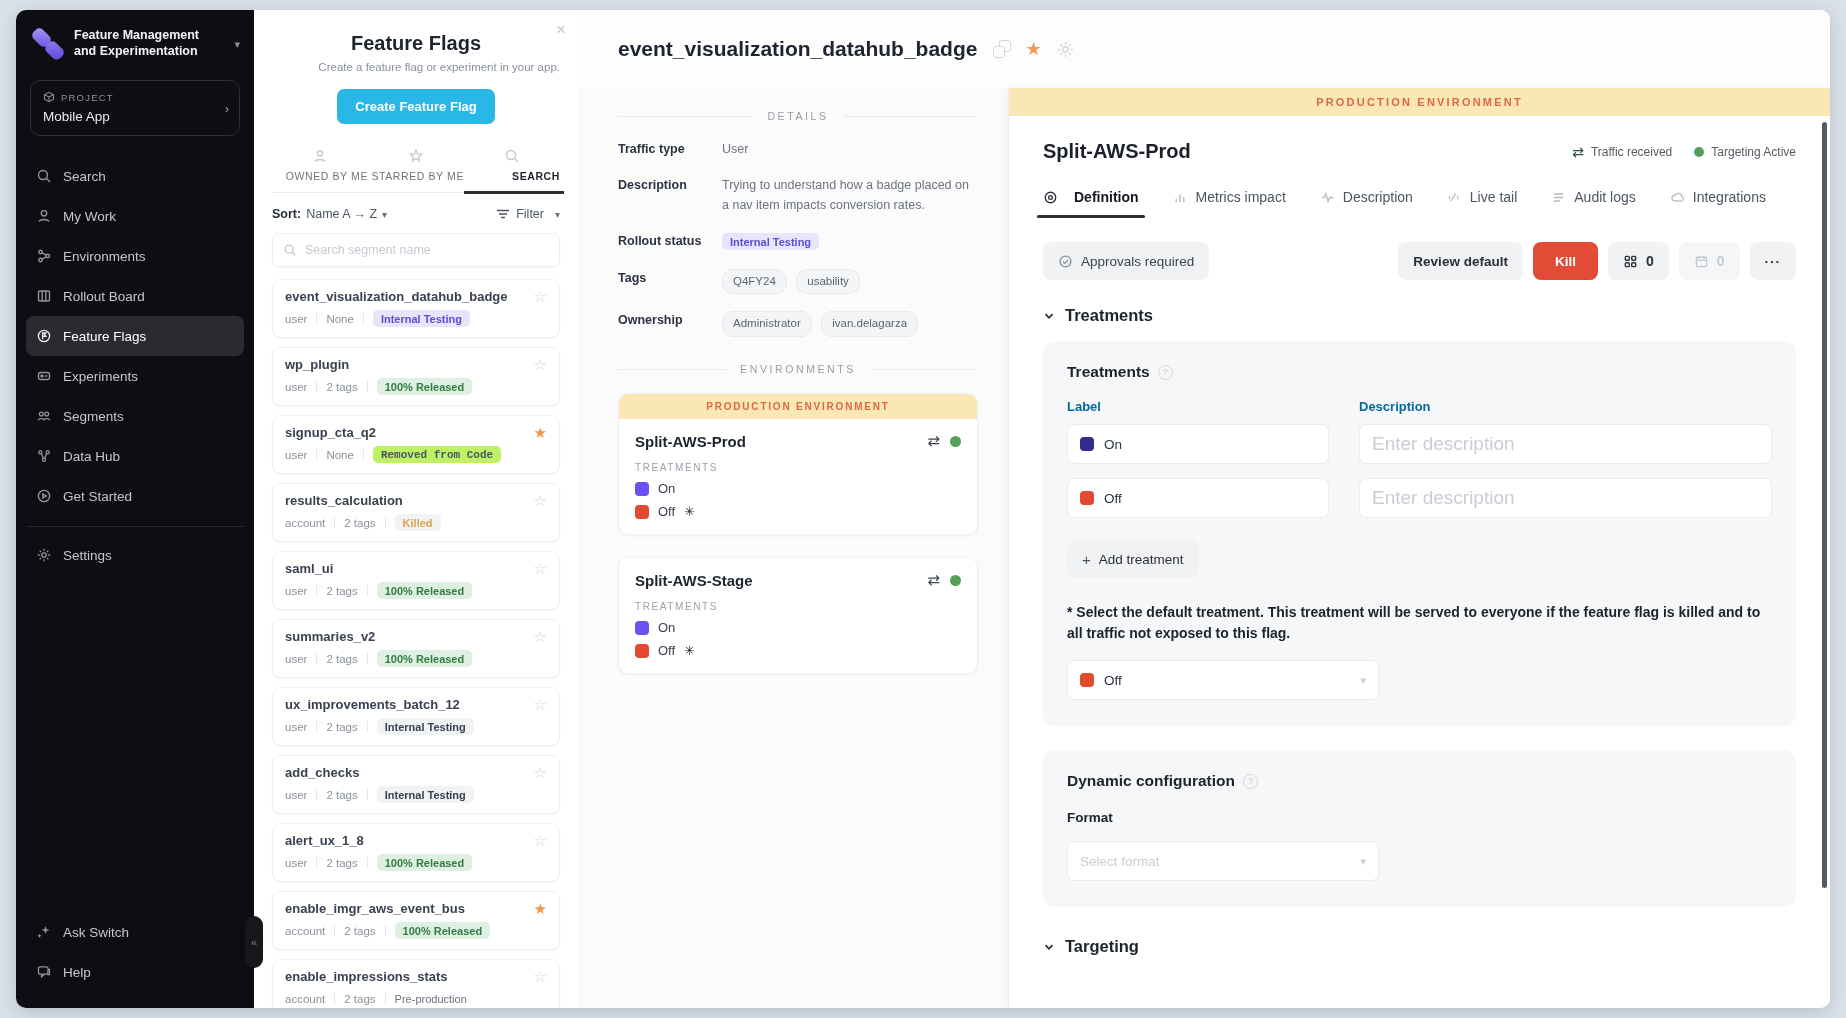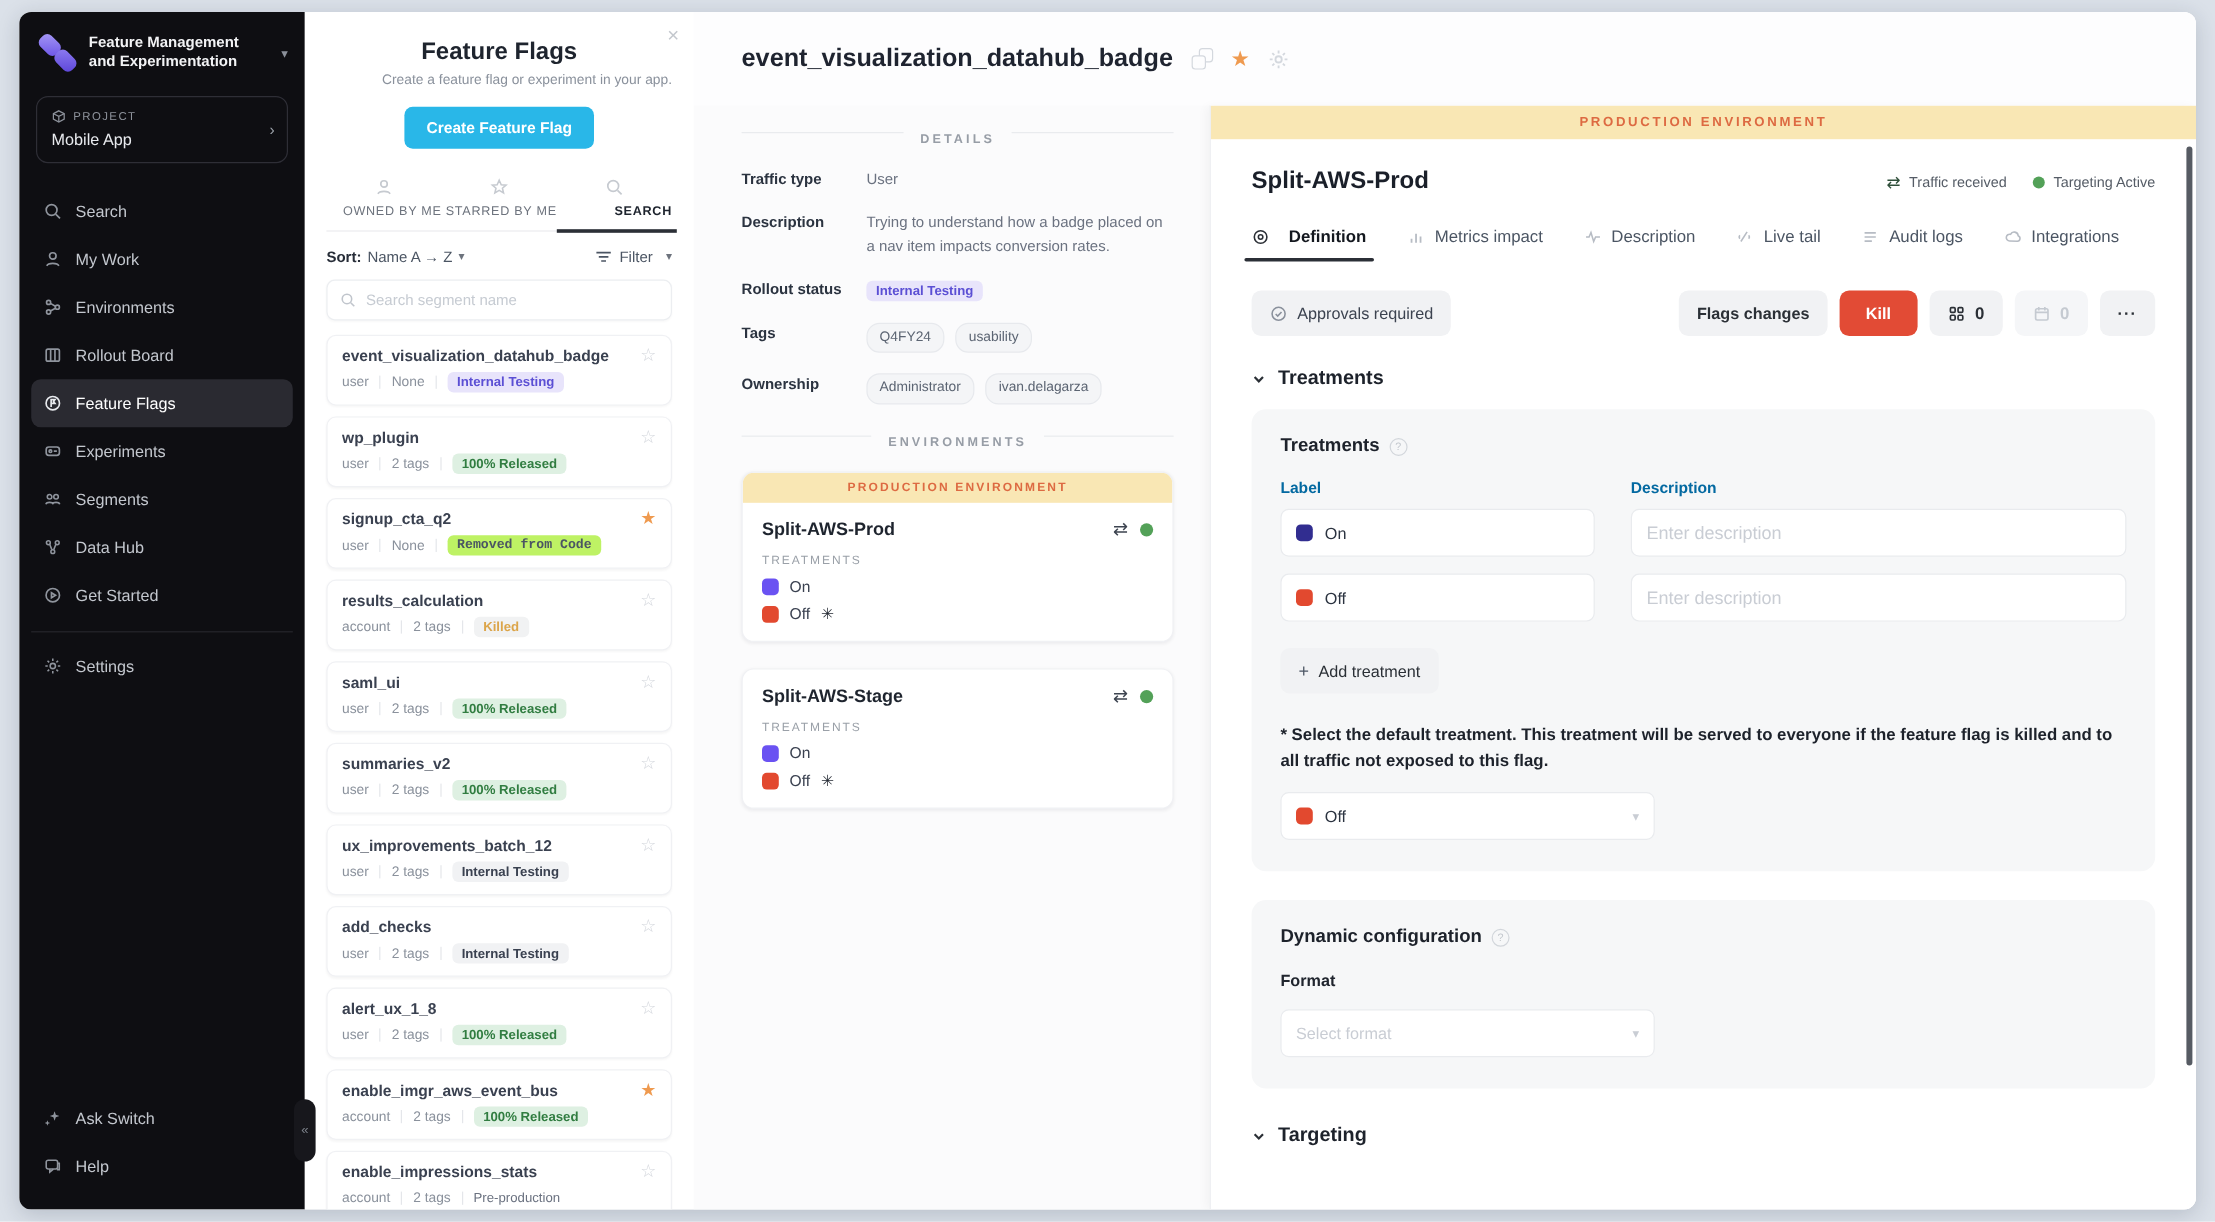--- a/index.html
+++ b/index.html
@@ -91,22 +91,22 @@
   .hdr-icons { display:flex; align-items:center; gap:14px; }
   .copy-ic { position:relative; width:18px; height:18px; }
   .copy-ic i { position:absolute; width:12px; height:12px; border:1.6px solid #d4d8de; border-radius:3px; }
   .copy-ic i.f { left:0; bottom:0; background:#fdfdfe; }
   .copy-ic i.b { right:0; top:0; }
   .hdr-star { color:#ef9a4f; font-size:18px; cursor:pointer; }
   .hdr-gear { color:#d4d8de; font-size:18px; cursor:pointer; }
 
   .body-cols { flex:1; display:flex; min-height:0; }
   .details-col { width:430px; flex:none; padding:12px 30px 0 40px; background:#fbfbfc; overflow:hidden; }
-  .sec-head { display:flex; gap:14px; color:#979da6; font-size:10.5px;
-              letter-spacing:2.6px; font-weight:700; margin:10px 0 18px; }
+  .sec-head { display:flex; align-items:center; gap:14px; color:#979da6; font-size:10.5px;
+              letter-spacing:2.6px; font-weight:400; margin:10px 0 18px; }
   .sec-head::before,.sec-head::after { content:""; flex:1; border-top:1px solid #e9ebee; }
   .d-row { display:flex; margin-bottom:17px; }
   .d-label { width:104px; flex:none; font-size:12.5px; font-weight:bold; color:#2b3340; padding-top:2px; }
   .d-value { flex:1; font-size:12.5px; color:#6b7280; line-height:1.55; }
   .pill { display:inline-block; border:1px solid #e7e9ed; background:#f4f5f7; color:#5b6472;
           font-size:11.5px; padding:3px 10px; border-radius:11px; margin-right:6px; }
   .env-card { background:#fff; border:1px solid #f0f1f4; border-radius:10px;
               box-shadow:0 1px 3px rgba(20,25,35,.06); margin-bottom:22px; overflow:hidden; }
   .prod-strip { background:#f9e7b4; color:#dd6a42; font-size:10px; font-weight:bold;
                 letter-spacing:1.8px; text-align:center; padding:7px 0; }
@@ -164,21 +164,21 @@
   .card-title { font-size:15.5px; font-weight:bold; color:#1d222b; }
   .help-circ { width:15px; height:15px; border-radius:50%; border:1.5px solid #d2d6db;
                color:#c2c7cd; font-size:9px; display:flex; align-items:center; justify-content:center; }
   .tgrid { display:flex; gap:30px; margin-top:18px; }
   .tcol-label { width:262px; flex:none; }
   .tcol-desc { flex:1; }
   .col-h { font-size:13px; font-weight:bold; color:#0369a1; margin-bottom:10px; }
   .tfield { background:#fff; border:1px solid #e9ebee; border-radius:7px; height:40px;
             display:flex; align-items:center; gap:10px; padding:0 12px; margin-bottom:14px; }
   .tfield span { font-size:13.5px; color:#2b3340; }
-  .tfield input { border:none; outline:none; width:100%; font-size:15px; font-family:inherit;
+  .tfield input { border:none; outline:none; width:100%; font-size:19px; font-family:inherit;
                   color:#374151; background:transparent; }
   .tfield input::placeholder { color:#c9cdd4; }
   .add-btn { margin-top:8px; }
   .plus { font-size:15px; color:#4b5563; }
   .default-note { margin-top:24px; font-size:14px; font-weight:bold; color:#1d222b;
                   line-height:1.5; max-width:1150px; }
   .select { background:#fff; border:1px solid #e9ebee; border-radius:7px; height:40px; width:312px;
             display:flex; align-items:center; gap:10px; padding:0 12px; margin-top:16px; cursor:pointer; }
   .select .val { flex:1; font-size:13.5px; color:#2b3340; }
   .select .ph { flex:1; font-size:13.5px; color:#c9cdd4; }
@@ -675,21 +675,21 @@
           <div class="action-row">
             <span class="btn btn-soft approvals">
               <svg class="gic" viewBox="0 0 16 16" fill="none" stroke="#8a919c" stroke-width="1.4">
                   <circle cx="8" cy="8" r="5.8"></circle>
                   <path d="M5.4 8.2 7.2 10l3.4-3.6"></path>
                 </svg>
               <span>Approvals required</span>
             </span>
             <span class="spacer"></span>
             <button class="btn btn-soft">
-                <b>Flags changes</b>
+                <b>Review default</b>
               </button>
             <button class="btn btn-kill">Kill</button>
             <button class="btn btn-soft btn-count">
               <svg class="gic" viewBox="0 0 16 16" fill="none" stroke="currentColor" stroke-width="1.5">
                   <rect x="2.5" y="2.5" width="4.2" height="4.2" rx="1"></rect>
                   <rect x="9.3" y="2.5" width="4.2" height="4.2" rx="1"></rect>
                   <rect x="2.5" y="9.3" width="4.2" height="4.2" rx="1"></rect>
                   <rect x="9.3" y="9.3" width="4.2" height="4.2" rx="1"></rect>
                 </svg>
               <span>0</span>

